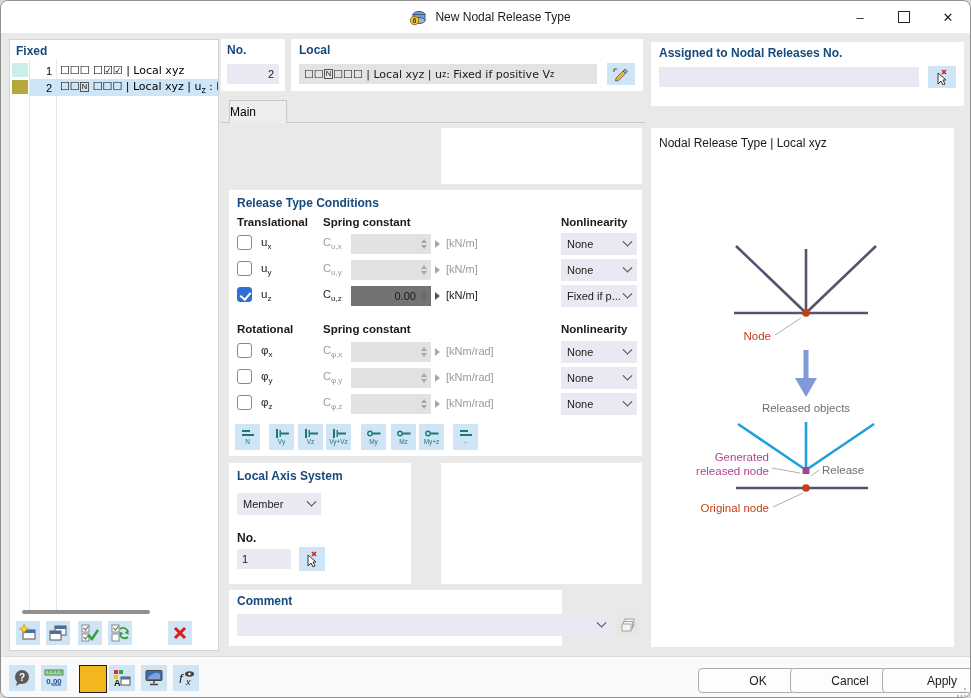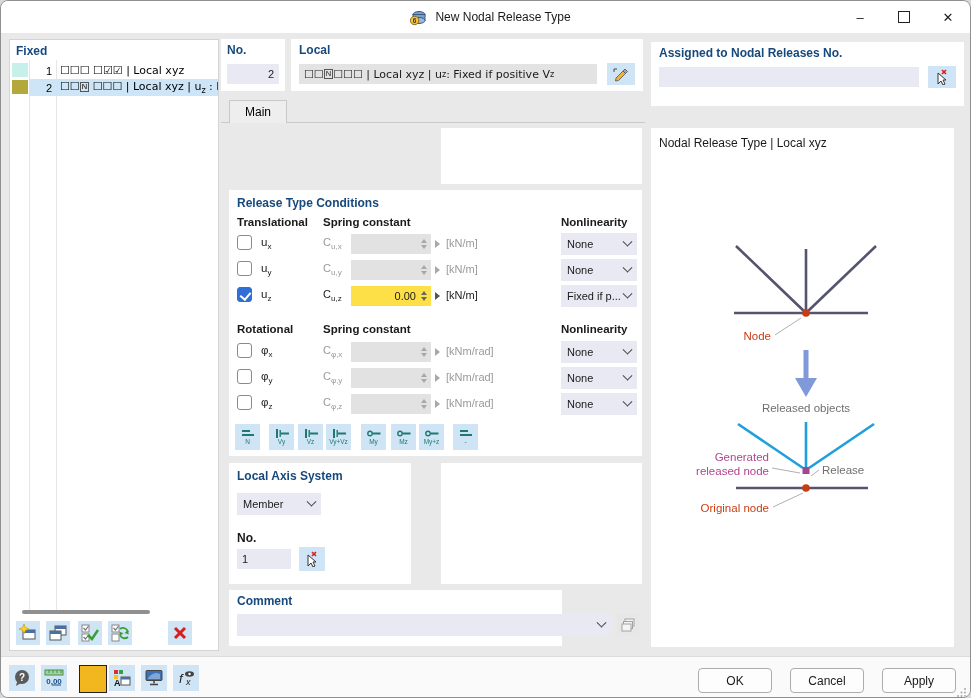--- a/index.html
+++ b/index.html
@@ -43,40 +43,40 @@
   .chk.on::after{content:"";position:absolute;left:3.5px;top:1.5px;width:5px;height:8px;
                  border-right:2px solid #fff;border-bottom:2px solid #fff;transform:rotate(40deg);}
   
   .rtc-hdr{position:absolute;font-size:11.5px;font-weight:bold;color:#1a1a1a;white-space:nowrap;}
   .rrow{position:absolute;left:0;width:100%;height:22px;}
   .rsym{position:absolute;left:32px;top:2px;font-size:11.5px;color:#1a1a1a;}
   .csym{position:absolute;left:94px;top:2px;font-size:11px;color:#1a1a1a;}
   .sfield{position:absolute;left:122px;top:0;width:80px;height:20px;display:flex;align-items:center;
           padding:0 3px 0 5px;box-sizing:border-box;}
   .sfield.dis{background:#e2e2e2;}
-  .sfield.en{background:#fde047;}
+  .sfield.en{background:#737373;}
   .sval{flex:1;text-align:right;font-size:11px;color:#1a1a1a;margin-right:3px;}
   .spin{display:flex;flex-direction:column;justify-content:center;gap:2px;width:9px;align-items:center;}
   .tri-u{width:0;height:0;border-left:3.5px solid transparent;border-right:3.5px solid transparent;border-bottom:4px solid #666;}
   .tri-d{width:0;height:0;border-left:3.5px solid transparent;border-right:3.5px solid transparent;border-top:4px solid #666;}
   .dis .tri-u{border-bottom-color:#a8a8a8;}.dis .tri-d{border-top-color:#a8a8a8;}
   .arr-r{position:absolute;left:206px;top:6px;width:0;height:0;border-left:5px solid #555;
          border-top:4px solid transparent;border-bottom:4px solid transparent;}
   .arr-r.dis{border-left-color:#a8a8a8;}
   .unit{position:absolute;left:217px;top:3px;font-size:11px;color:#1a1a1a;white-space:nowrap;}
   .unit.dis,.csym.dis{color:#9a9a9a;}
   .rowdd{left:332px;top:-1px;width:76px;}
   
   .qbtn{position:absolute;top:234px;width:25px;height:26px;background:#cfe5f6;display:flex;flex-direction:column;
         align-items:center;justify-content:center;gap:1px;}
   .qlbl{font-size:6.5px;color:#1d7a72;line-height:6px;white-space:nowrap;}
   
   #bottombar{position:absolute;left:0;top:655px;width:100%;height:43px;background:#fafafa;border-top:1px solid #dcdcdc;}
   .btn{position:absolute;top:11px;width:72px;height:23px;background:#fdfdfd;border:1px solid #acacac;border-radius:4px;
-       font-size:12px;color:#1a1a1a;display:flex;align-items:center;justify-content:center;}
+       font-size:12px;color:#1a1a1a;display:flex;align-items:center;justify-content:center;padding-left:23px;}
   .fbtn{position:absolute;top:8px;width:26px;height:26px;background:#cfe5f6;display:flex;align-items:center;justify-content:center;}
   .grip{position:absolute;right:3px;bottom:3px;}
   svg text{font-family:"Liberation Sans",sans-serif;}
 </style>
 </head>
 <body>
 
 <div id="win">
 
   <div class="titlebar">
@@ -190,21 +190,21 @@
     <div class="ibtn" style="right:8px;top:24px;width:28px;height:22px">
       <svg width="16" height="16">
         <line x1="8" y1="1" x2="12" y2="5" stroke="#d81e1e" stroke-width="1.6"></line>
         <line x1="12" y1="1" x2="8" y2="5" stroke="#d81e1e" stroke-width="1.6"></line>
         <polygon points="4,4 4,15 7,12 9,16 11,15 9,11 12,11" fill="#fff" stroke="#333" stroke-width="1"></polygon>
       </svg>
     </div>
   </div>
 
   <div style="position:absolute;left:220px;top:121px;width:424px;height:1px;background:#c9c9c9"></div>
-  <div style="position:absolute;left:228px;top:99px;width:58px;height:23px;background:#eeeeee;border:1px solid #c9c9c9;border-bottom:none;box-sizing:border-box;display:flex;align-items:center;justify-content:center;font-size:12px;z-index:2">
+  <div style="position:absolute;left:228px;top:99px;width:58px;height:23px;background:#eeeeee;border:1px solid #c9c9c9;border-bottom:none;box-sizing:border-box;display:flex;align-items:center;justify-content:flex-start;font-size:12px;z-index:2">
       <span>Main</span>
     </div>
 
   <div class="panel" style="left:440px;top:127px;width:201px;height:56px"></div>
 
   <div class="panel" style="left:228px;top:189px;width:413px;height:266px">
     <span class="plabel" style="left:8px;top:6px">Release Type Conditions</span>
     <span class="rtc-hdr" style="left:8px;top:26px">Translational</span>
     <span class="rtc-hdr" style="left:94px;top:26px">Spring constant</span>
     <span class="rtc-hdr" style="left:332px;top:26px">Nonlinearity</span>

